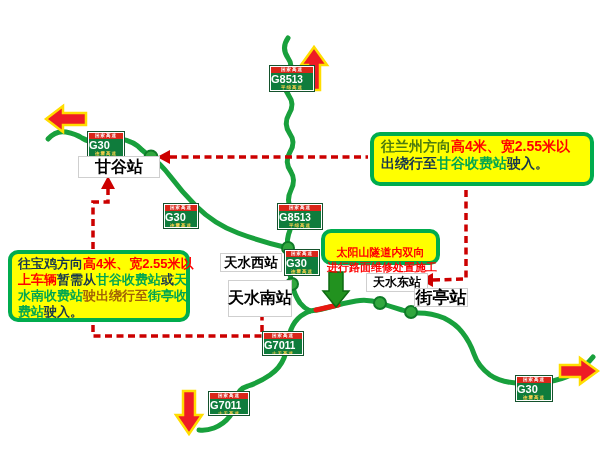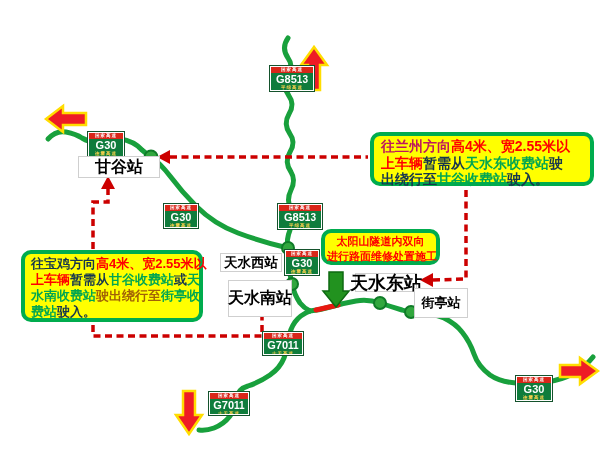--- a/index.html
+++ b/index.html
@@ -6,38 +6,38 @@
   #map{position:relative;width:600px;height:469px;background:#ffffff;overflow:hidden;
        font-family:"Liberation Sans",sans-serif;}
   #map svg{position:absolute;left:0;top:0;}
 
   
   .ibox{position:absolute;box-sizing:border-box;background:#ffff00;border:4px solid #00ac4e;
         border-radius:10px;font-weight:bold;}
   .ibox .line{white-space:nowrap;}
   #box-lanzhou{left:370px;top:132px;width:224px;height:54px;padding:2px 7px;
                font-size:14px;line-height:16.5px;}
-  #box-baoji{left:21px;top:250px;width:182px;height:72px;padding:2px 6px;
+  #box-baoji{left:8px;top:250px;width:182px;height:72px;padding:2px 6px;
              font-size:13px;line-height:16px;}
-  #box-tunnel{left:321px;top:229px;width:119px;height:36px;padding:1px 2px;
+  #box-tunnel{left:321px;top:229px;width:119px;height:36px;padding:12px 2px;
               font-size:11px;line-height:14.5px;text-align:center;}
 
   
   .stlabel{position:absolute;box-sizing:border-box;background:#ffffff;color:#000;
            font-weight:bold;border:1px solid #cfcfcf;display:flex;align-items:center;
            justify-content:center;white-space:nowrap;}
 
   
   .shield{position:absolute;box-sizing:border-box;background:#0f7c3c;border:1.5px solid #ffffff;
           box-shadow:0 0 0 1px #14522c;display:flex;flex-direction:column;overflow:hidden;
           text-align:center;}
   .sh-top{background:#d92619;color:#ffffff;font-size:4.5px;line-height:6px;height:6px;
           letter-spacing:1px;font-weight:bold;}
   .sh-code{color:#ffffff;font-weight:bold;font-size:11px;line-height:12px;flex:1;
-           display:flex;align-items:center;justify-content:center;}
+           display:flex;align-items:center;justify-content:flex-start;}
   .sh-code .sh-sub{font-size:10px;align-self:flex-end;line-height:10px;}
   .sh-name{color:#ffd34d;font-size:4.5px;line-height:6px;height:6px;letter-spacing:1px;
            font-weight:bold;}
 </style>
 </head>
 <body>
 
 <div id="map">
 
   <svg width="600" height="469" viewBox="0 0 600 469">
@@ -154,26 +154,25 @@
     <div class="sh-code">
         <span>G30</span>
         <span class="sh-sub"></span>
       </div>
     <div class="sh-name">连霍高速</div>
   </div>
 
   <div class="stlabel" style="left:78px;top:156px;width:82px;height:22px;font-size:16px">甘谷站</div>
   <div class="stlabel" style="left:220px;top:253px;width:62px;height:19px;font-size:13.5px">天水西站</div>
   <div class="stlabel" style="left:228px;top:280px;width:64px;height:37px;font-size:16px">天水南站</div>
-  <div class="stlabel" style="left:355px;top:273px;width:62px;height:19px;font-size:18px">天水东站</div>
-  <div class="stlabel" style="left:414px;top:288px;width:54px;height:30px;font-size:13px">街亭站</div>
+  <div class="stlabel" style="left:366px;top:273px;width:62px;height:19px;font-size:12px">天水东站</div>
+  <div class="stlabel" style="left:414px;top:288px;width:54px;height:19px;font-size:17px">街亭站</div>
 
   <div class="ibox" id="box-lanzhou">
-      <div class="line"><span style="color: #be185d;">往兰州方向</span><span style="color: rgb(255, 0, 0);">高4米、宽2.55米以</span></div>
-      <div class="line"><span style="color: rgb(255, 0, 0);">上车辆</span><span style="color: rgb(22, 55, 78);">暂需从</span><span style="color: rgb(0, 166, 81);">天水东收费站</span><span style="color: rgb(22, 55, 78);">驶</span></div>
+      <div class="line"><span style="color: #4d7c0f;">往兰州方向</span><span style="color: rgb(255, 0, 0);">高4米、宽2.55米以</span></div>
       <div class="line"><span style="color: rgb(22, 55, 78);">出绕行至</span><span style="color: rgb(0, 166, 81);">甘谷收费站</span><span style="color: rgb(22, 55, 78);">驶入。</span></div>
     </div>
   <div class="ibox" id="box-baoji">
       <div class="line"><span style="color: rgb(22, 55, 78);">往宝鸡方向</span><span style="color: rgb(255, 0, 0);">高4米、宽2.55米以</span></div>
       <div class="line"><span style="color: rgb(255, 0, 0);">上车辆</span><span style="color: rgb(22, 55, 78);">暂需从</span><span style="color: rgb(0, 166, 81);">甘谷收费站</span><span style="color: rgb(22, 55, 78);">或</span><span style="color: rgb(0, 166, 81);">天</span></div>
       <div class="line"><span style="color: rgb(0, 166, 81);">水南收费站</span><span style="color: #a16207;">驶出绕行至</span><span style="color: rgb(0, 166, 81);">街亭收</span></div>
       <div class="line"><span style="color: rgb(0, 166, 81);">费站</span><span style="color: rgb(22, 55, 78);">驶入。</span></div>
     </div>
   <div class="ibox" id="box-tunnel">
       <div class="line"><span style="color: rgb(255, 0, 0);">太阳山隧道内双向</span></div>

